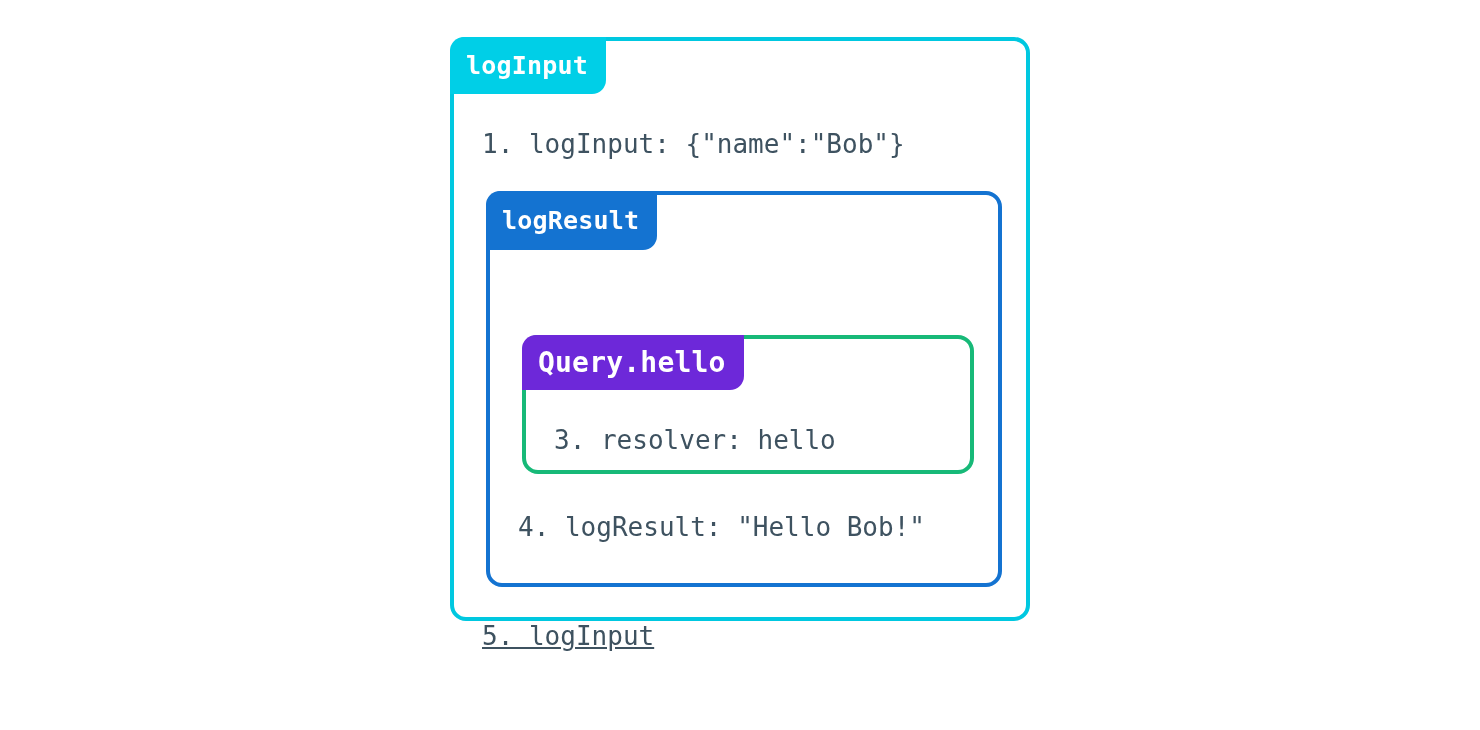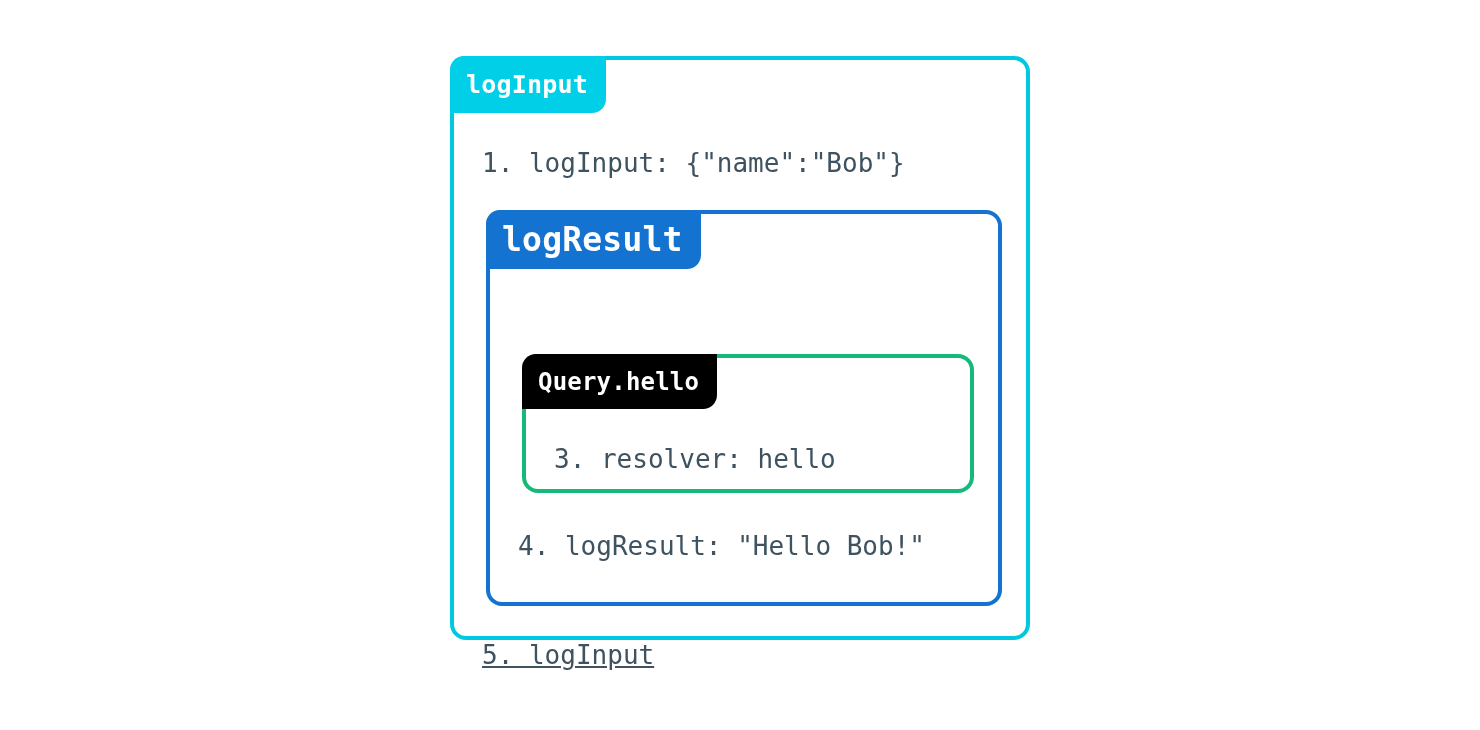--- a/index.html
+++ b/index.html
@@ -42,21 +42,21 @@
     font-weight: 700;
     letter-spacing: 0.2px;
     white-space: nowrap;
     border-top-left-radius: 14px;
     border-bottom-right-radius: 14px;
   }
 
   
   #box-log-input {
     left: 450px;
-    top: 56px;
+    top: 37px;
     width: 580px;
     height: 584px;
     border-width: 4px;
     border-color: #00C8E0;
     text-align: center;
   }
   #box-log-input > .tab {
     background: #00CFE7;
     height: 57px;
     font-size: 25px;
@@ -67,36 +67,36 @@
     left: 32px;
     top: 150px;
     width: 516px;
     height: 396px;
     border-width: 4px;
     border-color: #1473D1;
   }
   #box-log-result > .tab {
     background: #1473D1;
     height: 59px;
-    font-size: 33px;
+    font-size: 25px;
   }
 
   
   #box-query-hello {
     left: 32px;
     top: 140px;
     width: 452px;
     height: 139px;
     border-width: 4px;
     border-color: #17B978;
   }
   #box-query-hello > .tab {
-    background: #000000;
+    background: #6d28d9;
     height: 55px;
-    font-size: 24px;
+    font-size: 28px;
   }
 
   
   .log-line {
     position: absolute;
     color: #3E5260;
     font-family: "DejaVu Sans Mono", "Liberation Mono", monospace;
     font-size: 26px;
     line-height: 1;
     white-space: pre;

